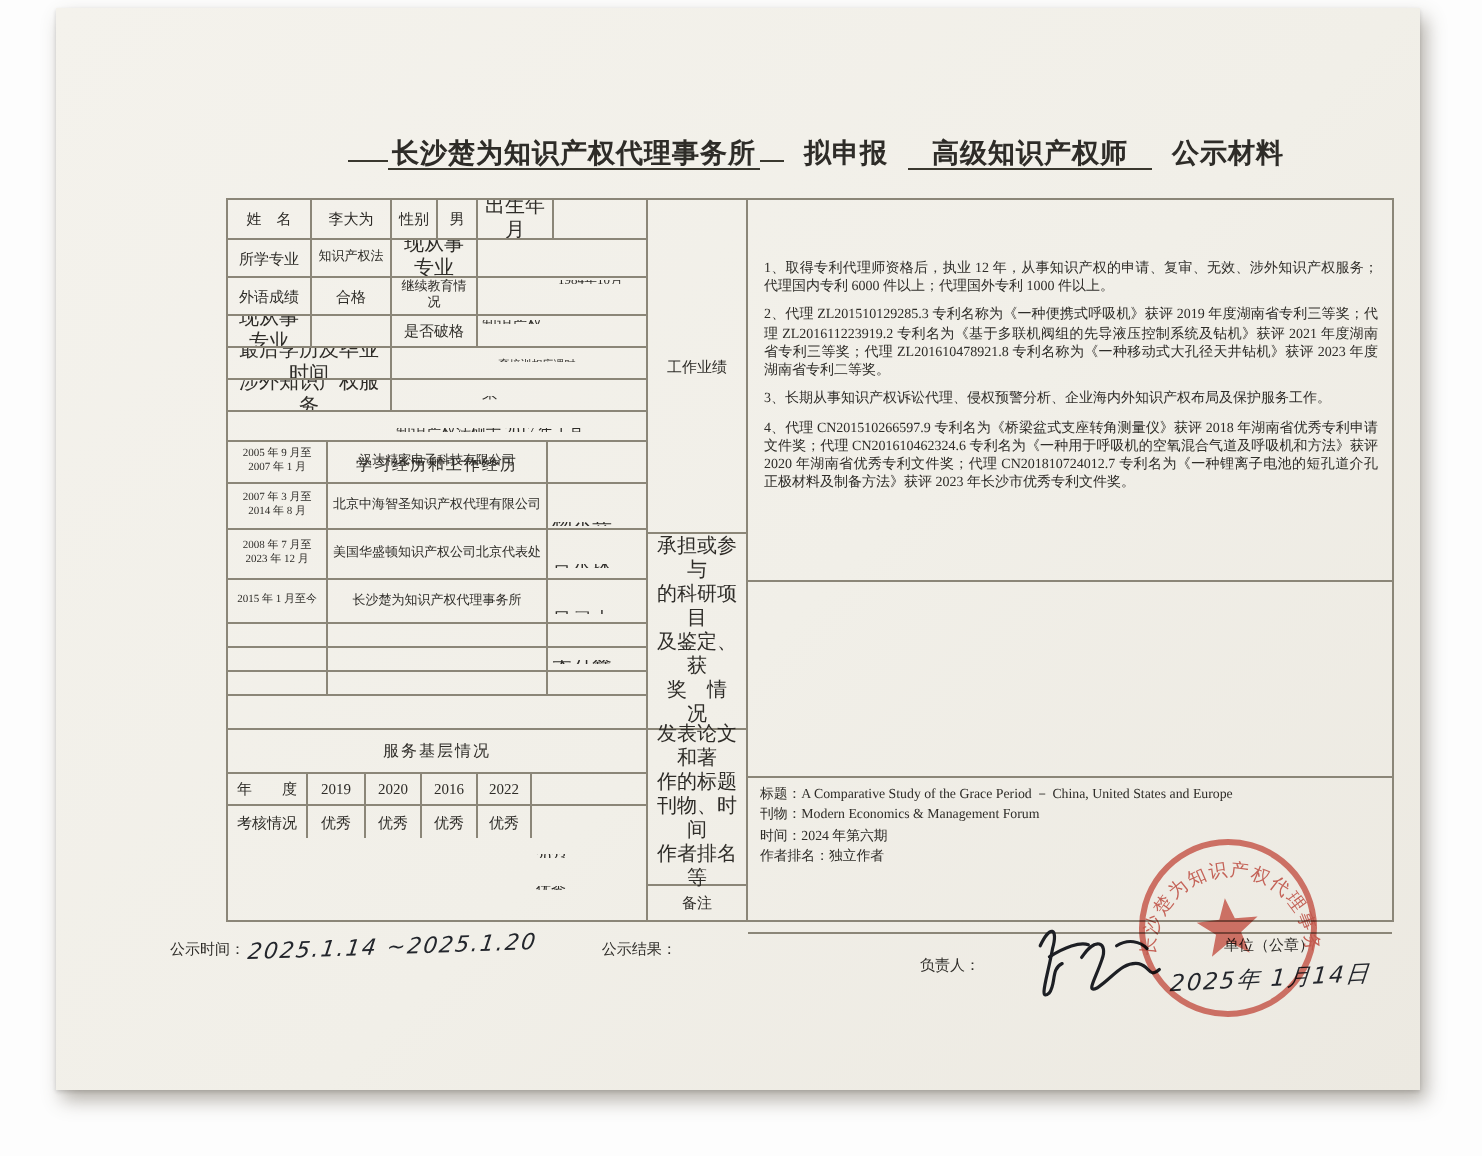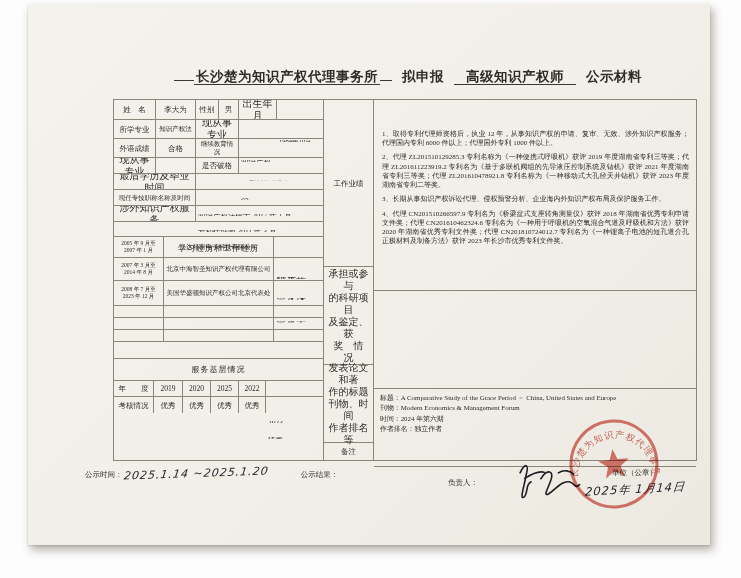--- a/index.html
+++ b/index.html
@@ -91,24 +91,20 @@
         <div class="c fs7" style="width:42px">现从事专业</div>
         <div class="c" style="width:40px"></div>
         <div class="c" style="width:43px">是否破格</div>
         <div class="c last">否</div>
       </div>
       <div class="r" style="height:16px">
         <div class="c fs7" style="width:82px">最后学历及毕业时间</div>
         <div class="c last">知识产权法硕士 2017 年 1 月</div>
       </div>
       <div class="r" style="height:16px">
-        <div class="c fs65" style="width:82px">现任专技职称名称及时间</div>
-        <div class="c last">专利代理师 2011 年 3 月</div>
-      </div>
-      <div class="r" style="height:16px">
         <div class="c fs7" style="width:82px">涉外知识产权服务</div>
         <div class="c last">高级知识产权师</div>
       </div>
 
       <div class="r sec" style="height:15px">
         <div class="c last" style="width:100%">学习经历和工作经历</div>
       </div>
       <div class="r" style="height:21px">
         <div class="c fs55" style="width:50px">2005 年 9 月至 2007 年 1 月</div>
         <div class="c fs65" style="width:110px">汉达精密电子科技有限公司</div>
@@ -117,20 +113,25 @@
       <div class="r" style="height:23px">
         <div class="c fs55" style="width:50px">2007 年 3 月至 2014 年 8 月</div>
         <div class="c fs65" style="width:110px">北京中海智圣知识产权代理有限公司</div>
         <div class="c last fs7">曾永珠</div>
       </div>
       <div class="r" style="height:25px">
         <div class="c fs55" style="width:50px">2008 年 7 月至 2023 年 12 月</div>
         <div class="c fs65" style="width:110px">美国华盛顿知识产权公司北京代表处</div>
         <div class="c last fs7">曾雪宁</div>
       </div>
+      <div class="r" style="height:22px">
+        <div class="c fs55" style="width:50px">2015 年 1 月至今</div>
+        <div class="c fs65" style="width:110px">长沙楚为知识产权代理事务所</div>
+        <div class="c last fs7">吴方鑫</div>
+      </div>
       <div class="r" style="height:12px">
         <div class="c" style="width:50px"></div>
           <div class="c" style="width:110px"></div>
           <div class="c last"></div>
       </div>
       <div class="r" style="height:12px">
         <div class="c" style="width:50px"></div>
           <div class="c" style="width:110px"></div>
           <div class="c last"></div>
       </div>
@@ -144,21 +145,21 @@
         <div class="c last" style="width:100%">服务基层情况</div>
       </div>
       <div class="r" style="height:22px">
         <div class="c last" style="width:100%"></div>
       </div>
 
       <div class="r" style="height:16px">
         <div class="c" style="width:40px">年　　度</div>
         <div class="c" style="width:29px">2019</div>
         <div class="c" style="width:28px">2020</div>
-        <div class="c" style="width:28px">2025</div>
+        <div class="c" style="width:28px">2016</div>
         <div class="c" style="width:27px">2022</div>
         <div class="c last">2023</div>
       </div>
       <div class="r norule" style="height:16px">
         <div class="c" style="width:40px">考核情况</div>
         <div class="c" style="width:29px">优秀</div>
         <div class="c" style="width:28px">优秀</div>
         <div class="c" style="width:28px">优秀</div>
         <div class="c" style="width:27px">优秀</div>
         <div class="c last">优秀</div>
@@ -196,21 +197,21 @@
     </div>
   </div>
 
   <div class="footrow" style="left:57px;top:463px;">
     <span>公示时间：</span>
     <span class="hand time">2025.1.14 ~2025.1.20</span>
     <span style="display:inline-block;width:28px;"></span>
     <span>公示结果：</span>
   </div>
 
-  <div class="footrow" style="left:420px;top:474px;">
+  <div class="footrow" style="left:432px;top:474px;">
     <span>负责人：</span>
   </div>
   <div class="footrow" style="left:584px;top:464px;">单位（公章）</div>
   <div class="footrow hand date" style="left:557px;top:478px;">2025年 1月14日</div>
 
   <svg class="sig" width="74" height="48" viewBox="0 0 74 48">
     <g fill="none" stroke="#1d1f24" stroke-width="1.6" stroke-linecap="round" transform="rotate(-6 37 24)">
       <path d="M10,14 C16,4 20,6 16,16 C12,30 6,42 12,38 C16,34 14,26 20,24"></path>
       <path d="M14,20 C22,16 30,14 34,16"></path>
       <path d="M30,22 C38,12 44,16 40,24 C36,33 30,40 36,38 C44,34 50,26 58,28 C64,30 62,36 68,32"></path>

